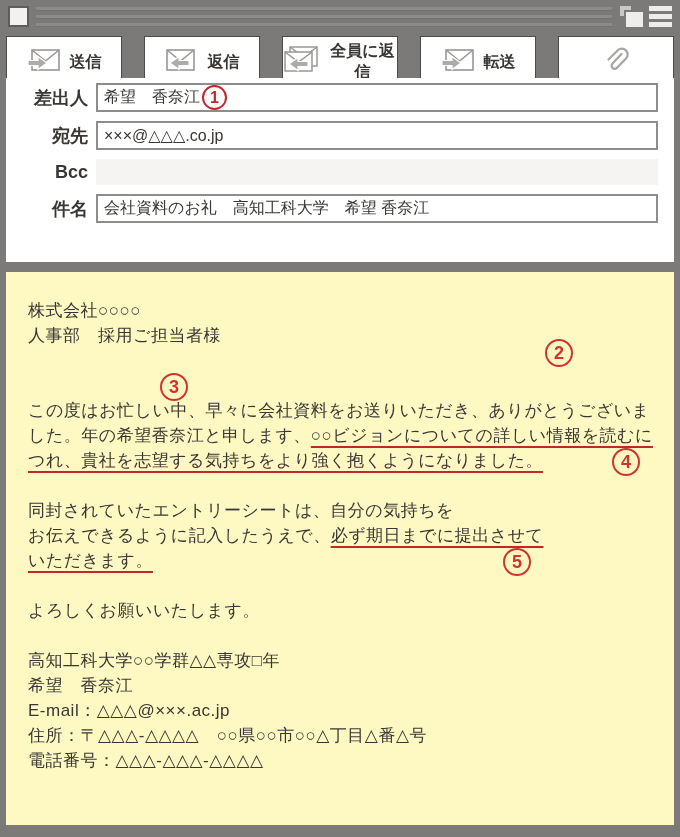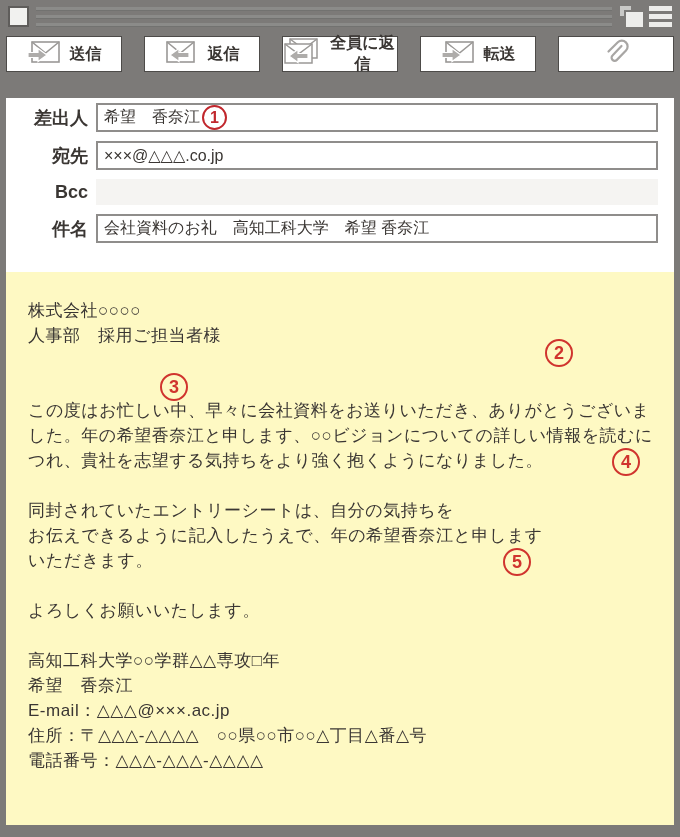--- a/index.html
+++ b/index.html
@@ -12,36 +12,36 @@
   .tb-grips{position:absolute;left:36px;top:7px;width:576px;height:20px;display:flex;flex-direction:column;justify-content:space-between;}
   .tb-grips .grip{height:3px;background:#8b8b89;border-bottom:1px solid #727270;}
   .tb-icons{position:absolute;right:8px;top:6px;display:flex;gap:6px;}
   .icon-restore{position:relative;width:23px;height:21px;}
   .icon-restore .back{position:absolute;left:0;top:0;width:11px;height:10px;background:#c9c9c7;}
   .icon-restore .front{position:absolute;right:0;bottom:0;width:17px;height:15px;background:#ededeb;border-left:2px solid #7c7a78;border-top:2px solid #7c7a78;box-sizing:content-box;}
   .icon-lines{width:23px;height:21px;display:flex;flex-direction:column;justify-content:space-between;}
   .icon-lines .bar{height:5px;background:#ededeb;}
 
   
-  .toolbar{position:absolute;top:36px;left:6px;right:6px;height:36px;display:flex;gap:22px;}
+  .toolbar{position:absolute;top:36px;left:6px;right:6px;height:52px;display:flex;gap:22px;}
   .tool-btn{flex:1;background:#ffffff;border:1px solid #4d4b49;display:flex;align-items:center;justify-content:center;gap:9px;font-family:inherit;font-size:16px;font-weight:bold;color:#3a3633;padding:0;cursor:pointer;}
   .tool-btn svg{flex:none;}
 
   
-  .compose-panel{position:absolute;top:78px;left:6px;right:6px;height:184px;background:#ffffff;box-sizing:border-box;padding:5px 16px 0 10px;margin-top:20px;}
+  .compose-panel{position:absolute;top:78px;left:6px;right:6px;height:184px;background:#ffffff;box-sizing:border-box;padding:5px 16px 0 10px;}
   .crow{display:flex;align-items:center;margin-bottom:9px;}
   .clabel{flex:none;width:72px;text-align:right;margin-right:8px;font-size:18px;font-weight:bold;color:#3a3633;}
   .cinput{flex:1;height:29px;border:2px solid #8f8d8b;box-sizing:border-box;background:#fff;display:flex;align-items:center;padding:0 6px;font-size:16px;color:#3a3633;white-space:nowrap;overflow:hidden;}
   .cplain{flex:1;height:26px;background:#f5f4f2;}
   .inline-circle{display:inline-flex;align-items:center;justify-content:center;width:25px;height:25px;box-sizing:border-box;border:2px solid #c1272d;border-radius:50%;color:#c1272d;font-size:16px;font-weight:600;margin-left:2px;flex:none;}
 
   
   .body-panel{position:absolute;top:272px;left:6px;right:6px;bottom:12px;background:#fef9c3;box-sizing:border-box;padding:26px 14px 0 22px;overflow:hidden;}
   .bline{position:relative;min-height:25px;line-height:25px;font-size:17px;letter-spacing:0.5px;color:#3a3633;white-space:nowrap;}
-  .u{text-decoration-color:#c1272d;text-decoration-thickness:2px;text-underline-offset:5px;}
+  .u{text-decoration:underline;text-decoration-color:#c1272d;text-decoration-thickness:2px;text-underline-offset:5px;}
   .circle-marker{position:absolute;width:28px;height:28px;box-sizing:border-box;border:2px solid #d0342e;border-radius:50%;color:#d0342e;display:flex;align-items:center;justify-content:center;font-size:18px;font-weight:600;letter-spacing:0;background:transparent;}
 </style>
 </head>
 <body>
 
 <div class="window">
 
   <div class="titlebar">
     <div class="tb-square"></div>
     <div class="tb-grips">
@@ -148,21 +148,21 @@
           <span class="circle-marker" style="left: 517px; top: -9px;">2</span>
         </div>
         <div class="bline">
           <span class="circle-marker" style="left: 132px; top: 0px;">3</span>
         </div>
         <div class="bline"><span>この度はお忙しい中、早々に会社資料をお送りいただき、ありがとうございま</span></div>
         <div class="bline"><span>した。年の希望香奈江と申します、</span><span class="u">○○ビジョンについての詳しい情報を読むに</span></div>
         <div class="bline"><span class="u">つれ、貴社を志望する気持ちをより強く抱くようになりました。</span><span class="circle-marker" style="left: 584px; top: 0px;">4</span></div>
         <div class="bline"></div>
         <div class="bline"><span>同封されていたエントリーシートは、自分の気持ちを</span></div>
-        <div class="bline"><span>お伝えできるように記入したうえで、</span><span class="u">年の希望香奈江と申します</span></div>
+        <div class="bline"><span>お伝えできるように記入したうえで、</span><span class="u">必ず期日までに提出させて</span></div>
         <div class="bline"><span class="u">いただきます。</span><span class="circle-marker" style="left: 475px; top: 0px;">5</span></div>
         <div class="bline"></div>
         <div class="bline"><span>よろしくお願いいたします。</span></div>
         <div class="bline"></div>
         <div class="bline"><span>高知工科大学○○学群△△専攻□年</span></div>
         <div class="bline"><span>希望　香奈江</span></div>
         <div class="bline"><span>E-mail：△△△@×××.ac.jp</span></div>
         <div class="bline"><span>住所：〒△△△-△△△△　○○県○○市○○△丁目△番△号</span></div>
         <div class="bline"><span>電話番号：△△△-△△△-△△△△</span></div>
       </div>

